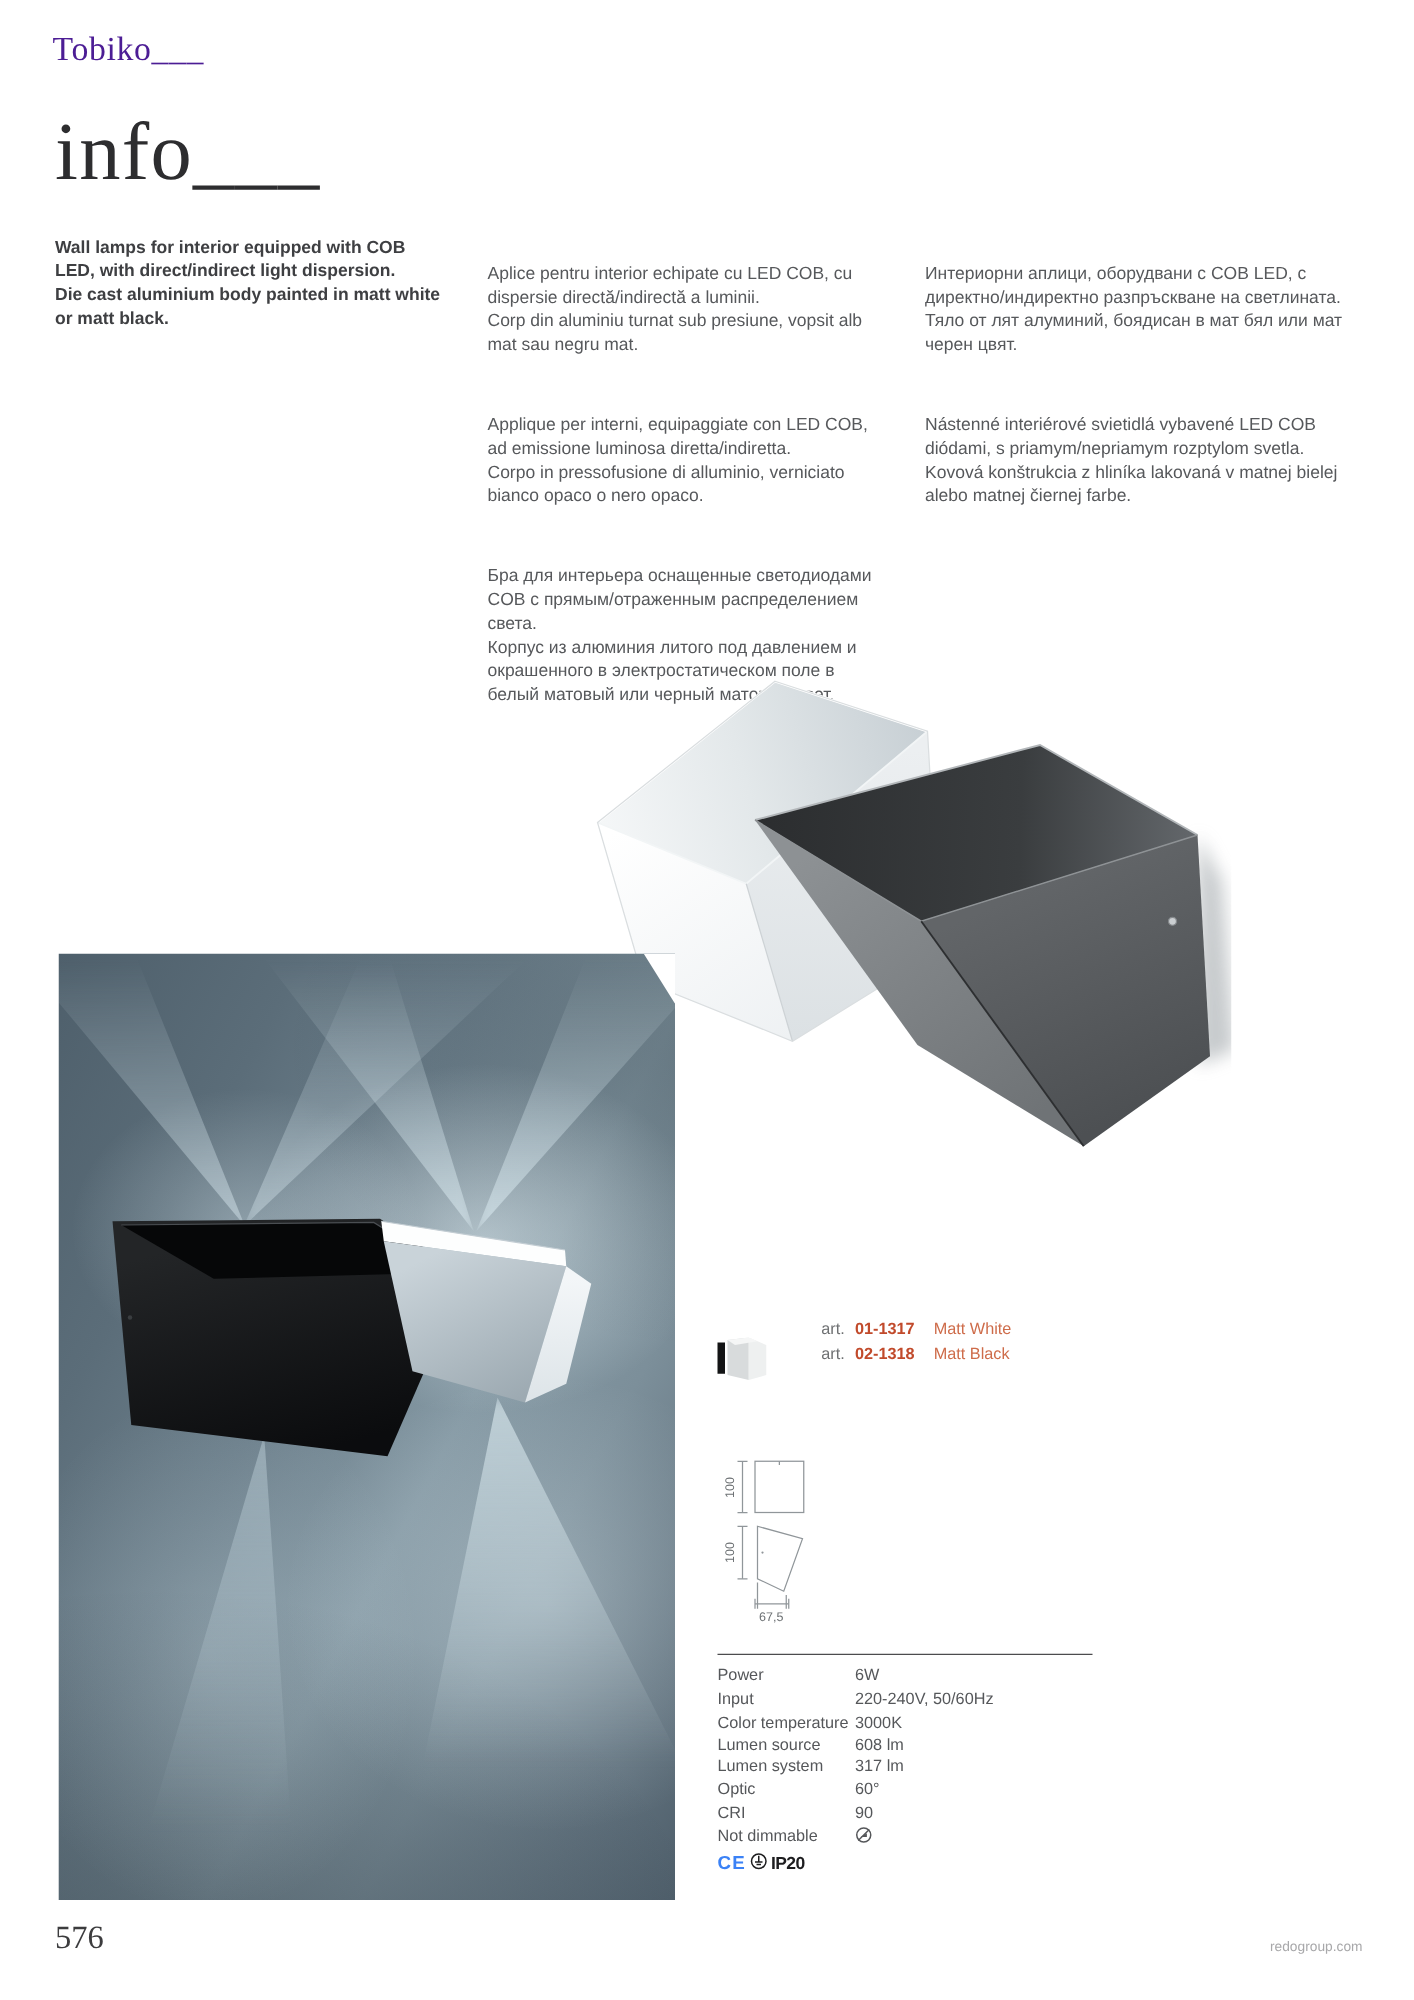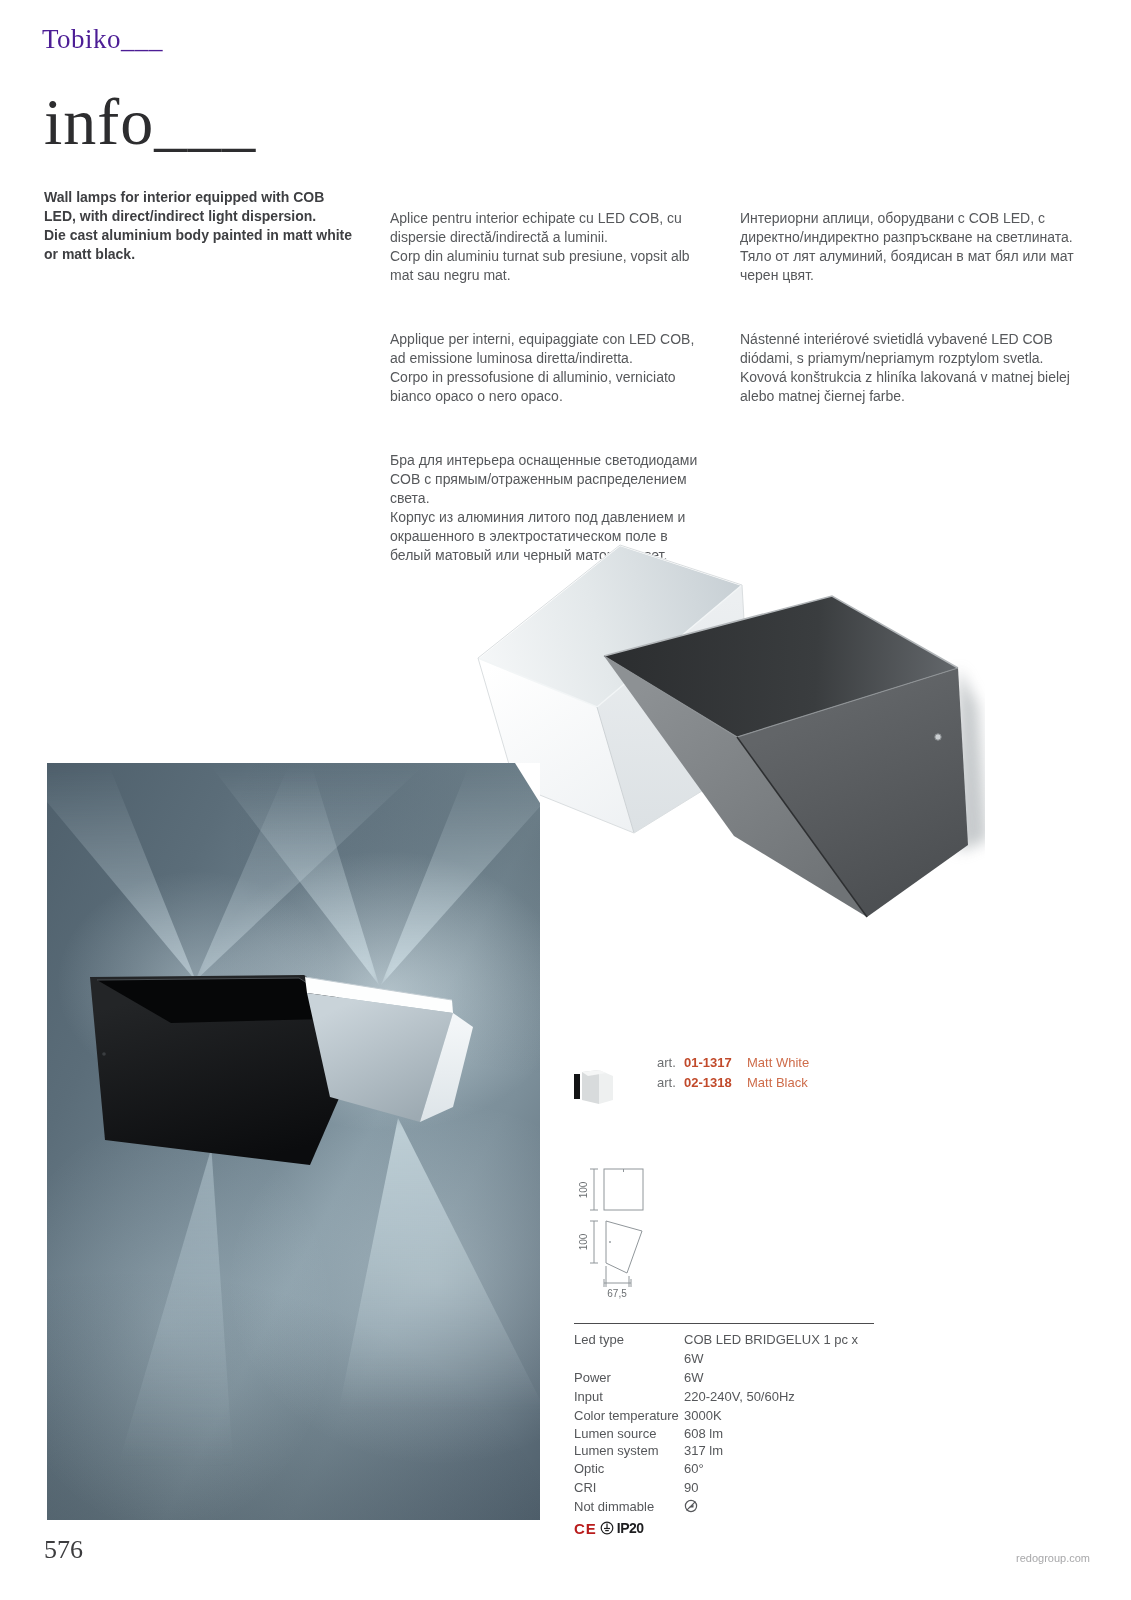--- a/index.html
+++ b/index.html
@@ -57,21 +57,21 @@
 
   
   .dims{position:absolute;left:565px;top:1140px;}
 
   
   .spec-table{position:absolute;left:574px;top:1323px;width:300px;border-top:1px solid #4c4c4e;padding-top:6px;}
   .spec-row{display:flex;line-height:19px;font-size:13px;color:#55575a;}
   .spec-label{width:110px;flex:none;}
   .spec-value{flex:1;}
   .cert-row{display:flex;align-items:center;gap:3px;margin-top:3px;}
-  .ce-mark{font-weight:700;font-size:15px;color:#b91c1c;letter-spacing:1px;}
+  .ce-mark{font-weight:700;font-size:15px;color:#3b82f6;letter-spacing:1px;}
   .ip-rating{font-weight:700;font-size:14px;color:#1d1d1f;letter-spacing:-.5px;}
 
   .page-number{position:absolute;left:44px;top:1535px;font-size:26px;color:#3c3c3e;}
   .site-url{position:absolute;right:41px;top:1552px;font-size:11px;color:#a8a8aa;}
 </style>
 </head>
 <body>
 
 <div class="page">
 
@@ -234,24 +234,20 @@
     <circle cx="610" cy="1242" r="0.9" fill="#90969a"></circle>
     <g fill="#6b6f72" font-size="10" font-family="Liberation Sans, sans-serif" text-anchor="middle">
       <text transform="rotate(-90 584 1190)" x="584" y="1193">100</text>
       <text transform="rotate(-90 584 1242)" x="584" y="1245">100</text>
       <text x="617" y="1297">67,5</text>
     </g>
   </svg>
 
   <div class="spec-table">
     <div class="spec-row">
-      <span class="spec-label">Led type</span>
-      <span class="spec-value">COB LED BRIDGELUX 1 pc x 6W</span>
-    </div>
-    <div class="spec-row">
       <span class="spec-label">Power</span>
       <span class="spec-value">6W</span>
     </div>
     <div class="spec-row">
       <span class="spec-label">Input</span>
       <span class="spec-value">220-240V, 50/60Hz</span>
     </div>
     <div class="spec-row">
       <span class="spec-label">Color temperature</span>
       <span class="spec-value">3000K</span>

